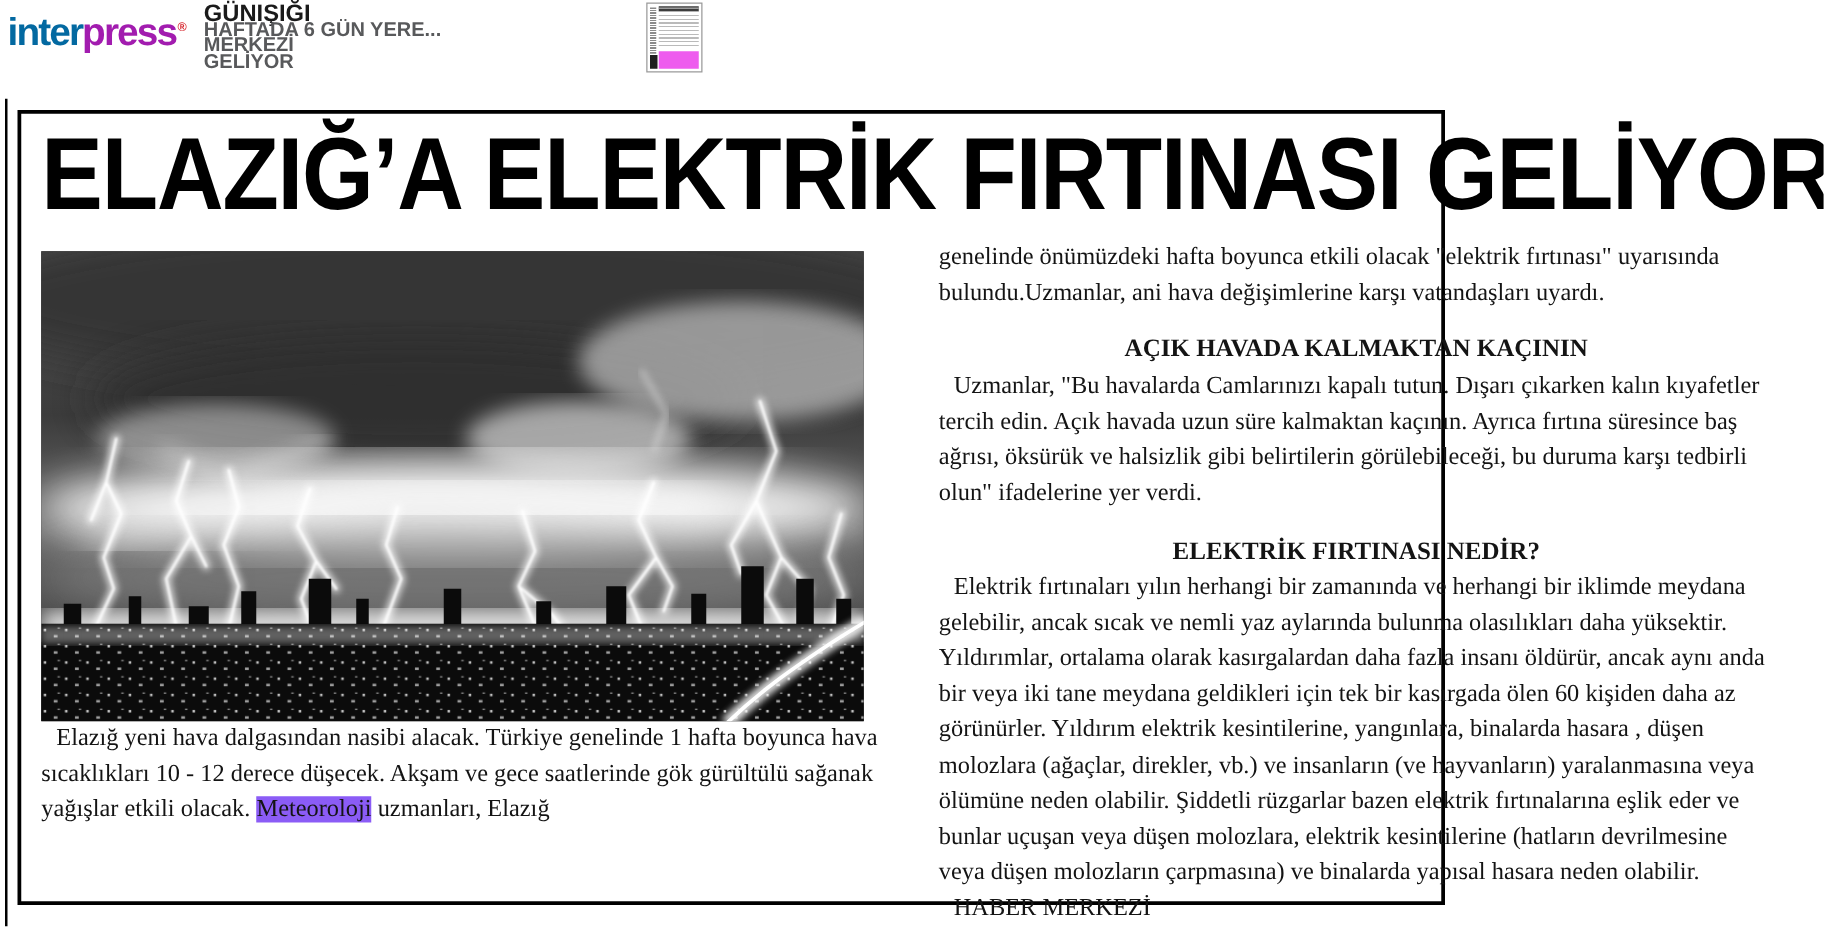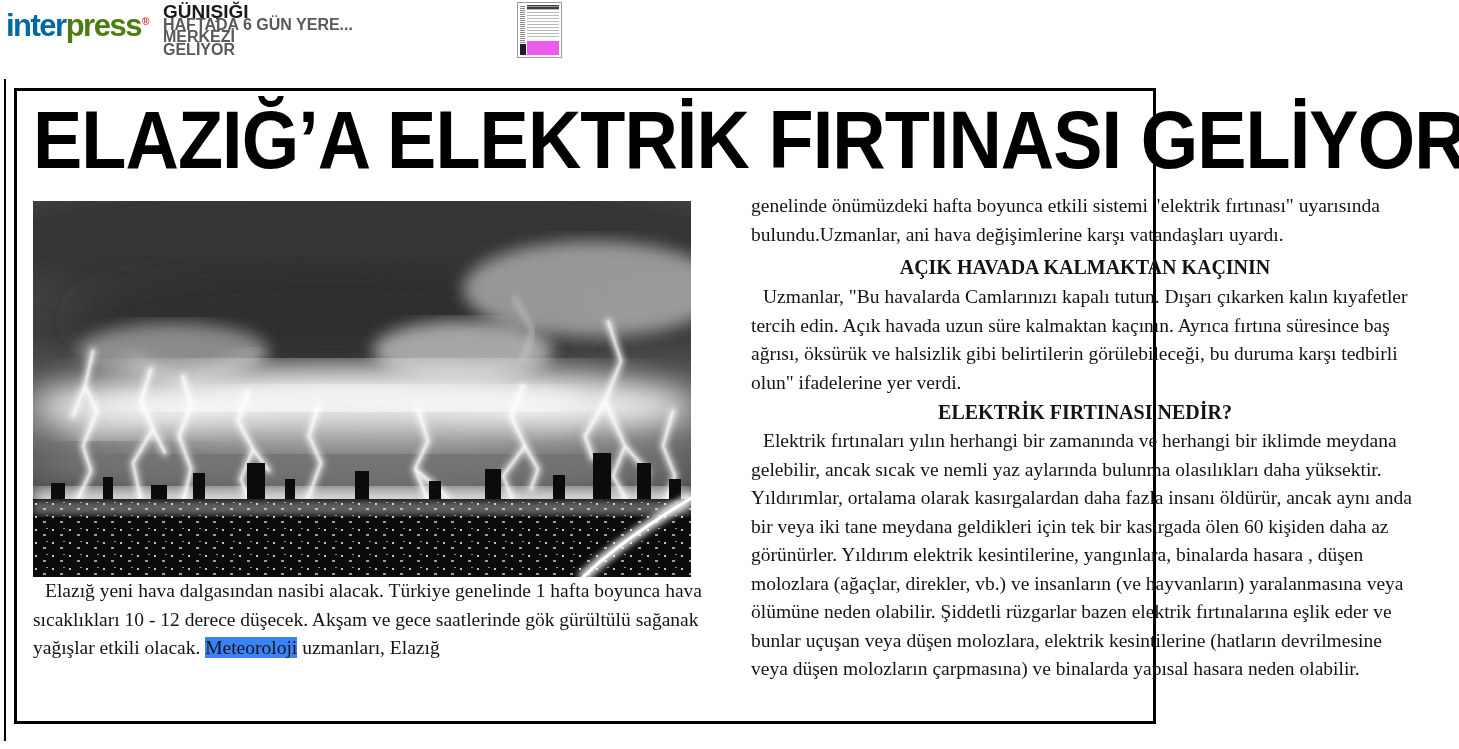--- a/index.html
+++ b/index.html
@@ -6,21 +6,21 @@
   html,body { background:#ffffff; }
   .canvas {
     position:relative; width:1459px; height:749px; background:#ffffff;
     font-family:"Liberation Sans", sans-serif; overflow:hidden;
   }
 
   
   .logo { position:absolute; left:6px; top:10px; font-weight:700; font-size:31px;
           letter-spacing:-1.5px; line-height:1; }
   .logo-inter { color:#0369a1; }
-  .logo-press { color:#4d7c0f; }
+  .logo-press { color:#a21caf; }
   .logo-reg { color:#d7282f; font-size:10px; vertical-align:super; margin-left:1px; }
 
   .pub { position:absolute; left:163px; top:6px; line-height:12.5px; }
   .pub-name { font-size:19px; font-weight:700; color:#1a1a1a; }
   .pub-line { font-size:16px; color:#58595b;font-weight:bold; }
 
   .meta { position:absolute; left:383px; top:6px; font-size:13px; color:#58595b;
           line-height:16px; }
   .meta-row { display:grid; grid-template-columns:58px auto; }
 
@@ -50,23 +50,23 @@
   .photo svg { display:block; }
 
   
   .col { position:absolute; font-family:"Liberation Serif", serif; font-size:19.5px;
          line-height:28.5px; color:#141414; text-align:left; }
   .col-left  { left:16px;  top:486px; width:676px; }
   .col-right { left:734px; top:101px; width:668px; }
   .col p { text-indent:12px; }
   .col p.no-indent { text-indent:0; }
   .col h2 { font-size:20px; font-weight:700; text-align:center; line-height:28px; }
-  .h2-gap { margin-top:4px; margin-bottom:2px; }
-  .h2-tight { margin-top:1px; margin-bottom:1px; }
-  .hl { background:#3b82f6; }
+  .h2-gap { margin-top:16px; margin-bottom:2px; }
+  .h2-tight { margin-top:18px; margin-bottom:1px; }
+  .hl { background:#8b5cf6; }
   .byline { text-indent:0; }
 </style>
 </head>
 <body>
 
 <div class="canvas">
 
   <div class="logo">
     <span class="logo-inter">inter</span><span class="logo-press">press</span><span class="logo-reg">®</span>
   </div>
@@ -173,21 +173,22 @@
         <path d="M548 378 C 575 352 598 336 628 316 C 640 308 650 302 660 296" stroke="#ffffff" stroke-width="11" fill="none" opacity="0.85" filter="url(#b3)"></path>
         <path d="M548 378 C 575 352 598 336 628 316 C 640 308 650 302 660 296" stroke="#ffffff" stroke-width="3" fill="none"></path>
       </svg>
     </div>
 
     <div class="col col-left">
       <p><span>Elazığ yeni hava dalgasından nasibi alacak. Türkiye genelinde 1 hafta boyunca hava sıcaklıkları 10 - 12 derece düşecek. Akşam ve gece saatlerinde gök gürültülü sağanak yağışlar etkili olacak. </span><span class="hl">Meteoroloji</span><span> uzmanları, Elazığ</span></p>
     </div>
 
     <div class="col col-right">
-      <p class="no-indent">genelinde önümüzdeki hafta boyunca etkili sistemi "elektrik fırtınası" uyarısında bulundu.Uzmanlar, ani hava değişimlerine karşı vatandaşları uyardı.</p>
+      <p class="no-indent">genelinde önümüzdeki hafta boyunca etkili olacak "elektrik fırtınası" uyarısında bulundu.Uzmanlar, ani hava değişimlerine karşı vatandaşları uyardı.</p>
       <h2 class="h2-gap">AÇIK HAVADA KALMAKTAN KAÇININ</h2>
       <p>Uzmanlar, "Bu havalarda Camlarınızı kapalı tutun. Dışarı çıkarken kalın kıyafetler tercih edin. Açık havada uzun süre kalmaktan kaçının. Ayrıca fırtına süresince baş ağrısı, öksürük ve halsizlik gibi belirtilerin görülebileceği, bu duruma karşı tedbirli olun" ifadelerine yer verdi.</p>
       <h2 class="h2-tight">ELEKTRİK FIRTINASI NEDİR?</h2>
       <p>Elektrik fırtınaları yılın herhangi bir zamanında ve herhangi bir iklimde meydana gelebilir, ancak sıcak ve nemli yaz aylarında bulunma olasılıkları daha yüksektir. Yıldırımlar, ortalama olarak kasırgalardan daha fazla insanı öldürür, ancak aynı anda bir veya iki tane meydana geldikleri için tek bir kasırgada ölen 60 kişiden daha az görünürler. Yıldırım elektrik kesintilerine, yangınlara, binalarda hasara , düşen molozlara (ağaçlar, direkler, vb.) ve insanların (ve hayvanların) yaralanmasına veya ölümüne neden olabilir. Şiddetli rüzgarlar bazen elektrik fırtınalarına eşlik eder ve bunlar uçuşan veya düşen molozlara, elektrik kesintilerine (hatların devrilmesine veya düşen molozların çarpmasına) ve binalarda yapısal hasara neden olabilir.</p>
+      <p class="byline">HABER MERKEZİ</p>
     </div>
 
   </section>
 </div>
 
 </body></html>

